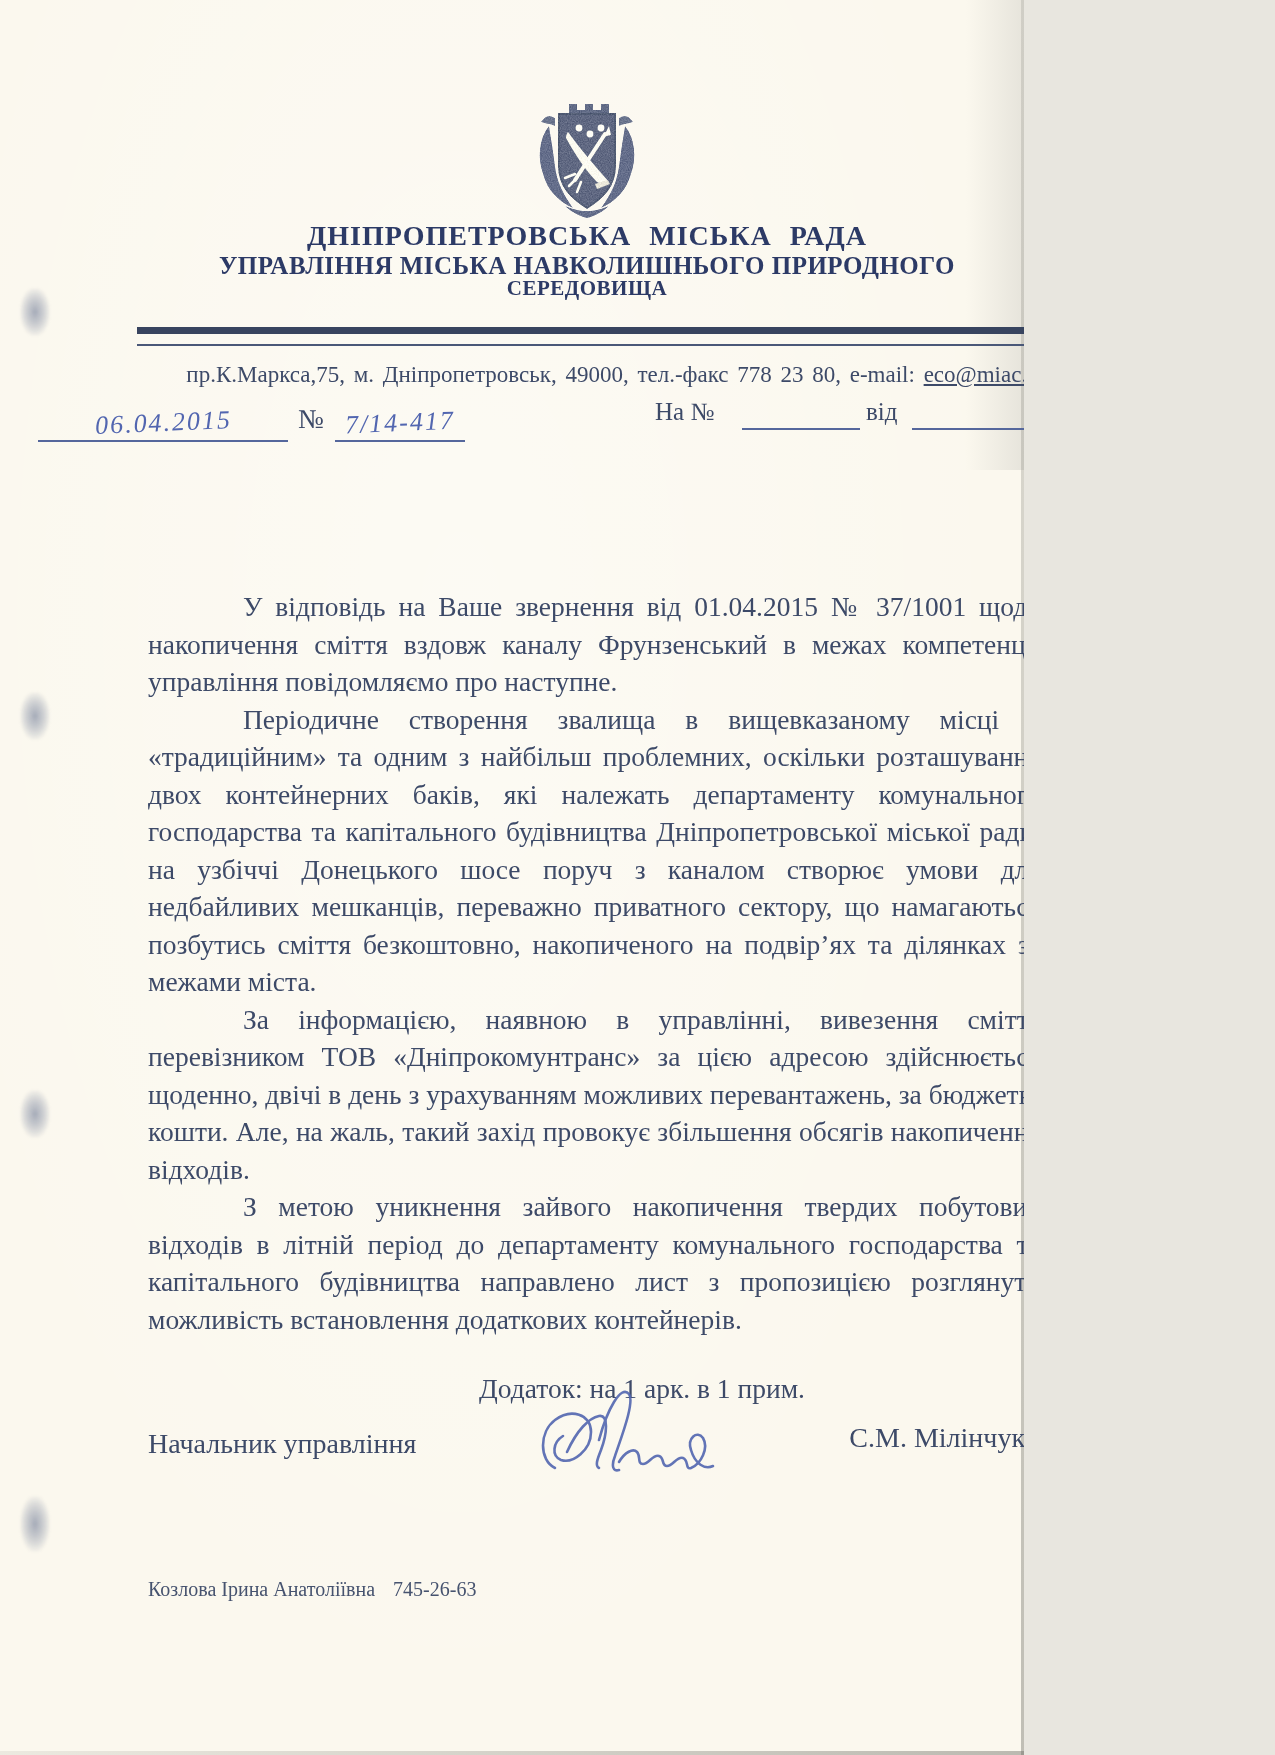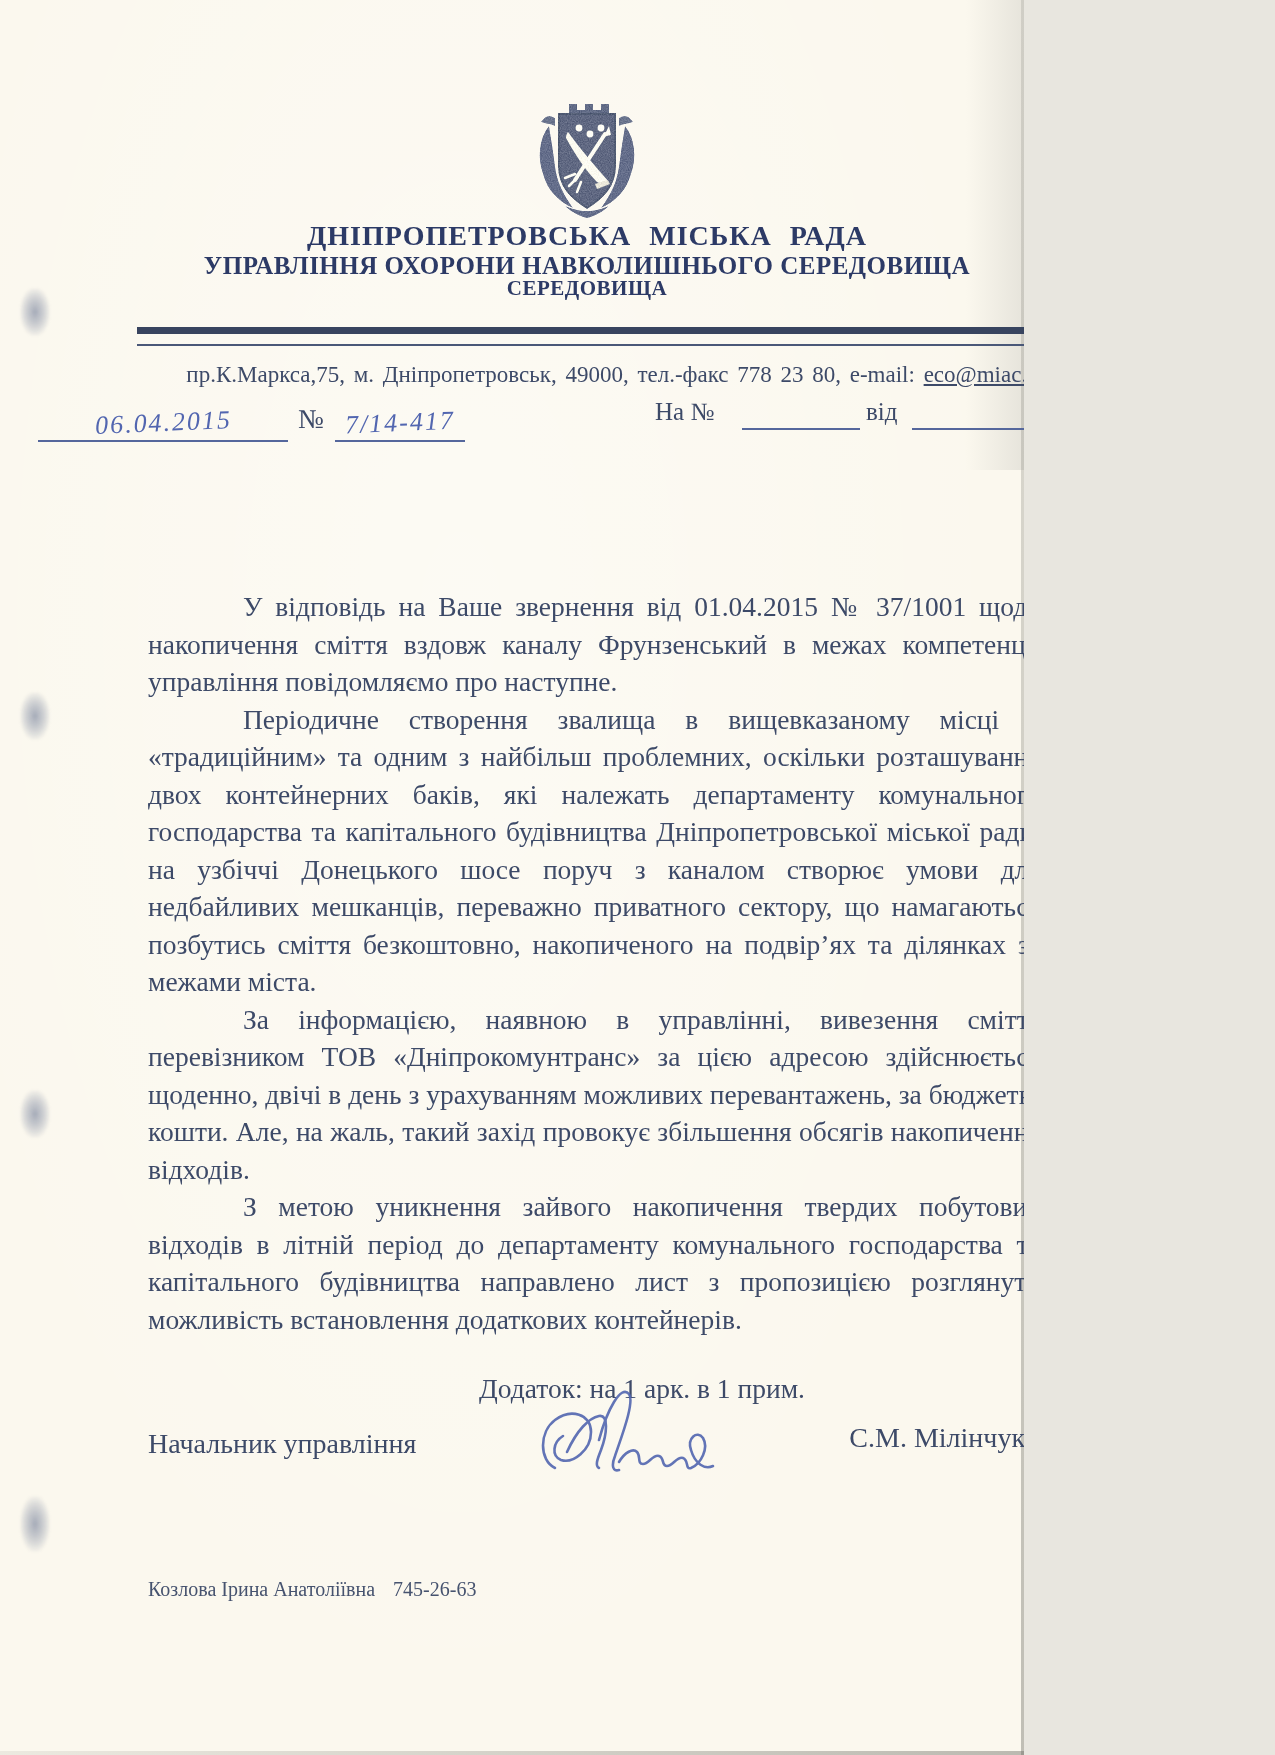--- a/index.html
+++ b/index.html
@@ -149,21 +149,21 @@
           <path d="M60,86 l12,-4 l3,4 l-13,5 Z" fill="#d8d5c7"></path>
 
           <path d="M70,36 L40,82" stroke="#efede2" stroke-width="4" stroke-linecap="round"></path>
           <path d="M70,36 l4,-8 l2,9 l-9,2 Z" fill="#efede2"></path>
           <path d="M42,80 l-8,8 M40,76 l-10,4 M46,84 l-4,10" stroke="#efede2" stroke-width="2.5" stroke-linecap="round"></path>
         </g>
       </svg>
     </div>
 
     <div class="org-name l1">ДНІПРОПЕТРОВСЬКА  МІСЬКА  РАДА</div>
-    <div class="org-name l2">УПРАВЛІННЯ ОХОРОНИ НАВКОЛИШНЬОГО СЕРЕДОВИЩА</div>
+    <div class="org-name l2">УПРАВЛІННЯ МІСЬКА НАВКОЛИШНЬОГО ПРИРОДНОГО</div>
     <div class="org-name l3">СЕРЕДОВИЩА</div>
 
     <div class="rule-thick"></div>
     <div class="rule-thin"></div>
 
     <div class="address-line">
       <span>пр.К.Маркса,75,  м. Дніпропетровськ,  49000,  тел.-факс 778 23 80,  e-mail: </span><span class="email">eco@miac.dp.ua</span>
     </div>
   </div>
 

